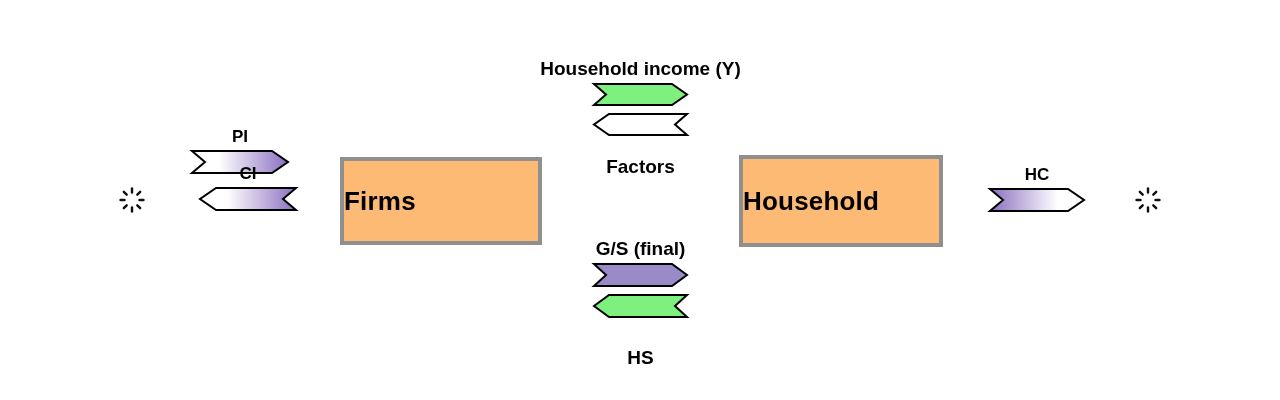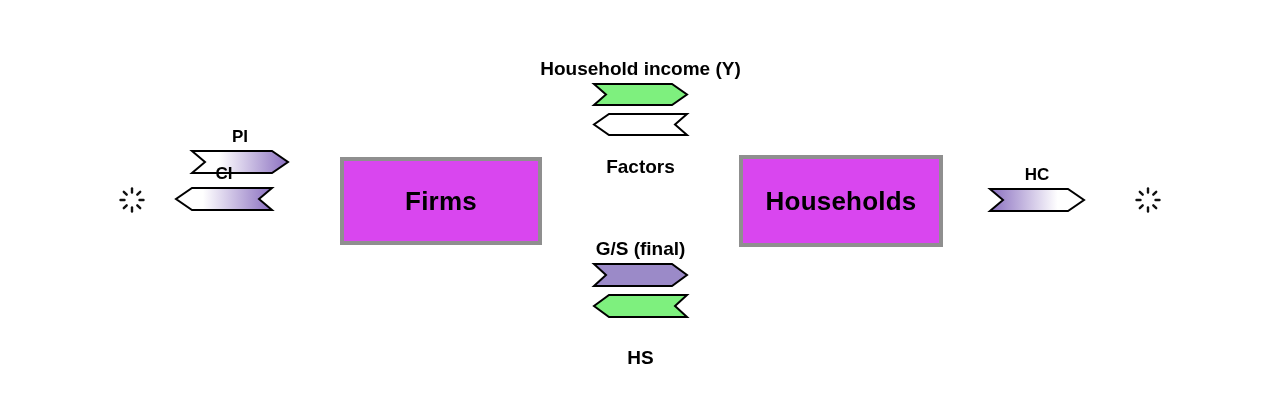--- a/index.html
+++ b/index.html
@@ -15,25 +15,24 @@
     width: 1280px;
     height: 400px;
     background: #ffffff;
     overflow: hidden;
   }
 
   
   .entity-box {
     position: absolute;
     box-sizing: border-box;
-    background: #d946ef;
+    background: #fdba74;
     border: 4px solid #8f8f8f;
     display: flex;
     align-items: center;
-    justify-content: center;
   }
   .entity-box .entity-label {
     font-size: 26px;
     font-weight: bold;
     color: #000000;
     letter-spacing: 0.2px;
     white-space: nowrap;
   }
   #box-firms   { left: 340px; top: 157px; width: 202px; height: 88px; }
   #box-households { left: 739px; top: 155px; width: 204px; height: 92px; }
@@ -126,21 +125,21 @@
 
   <div class="arrow-group" style="left:192px; top:121px; width:96px; height:29px;margin-top:30px;">
     <div class="arrow-banner">
       <svg width="96" height="22" viewBox="0 0 96 22">
         <path d="M0,0 L80,0 L96,11 L80,22 L0,22 L13,11 Z" fill="url(#gradWhitePurple)" stroke="#000000" stroke-width="2" stroke-linejoin="miter"></path>
       </svg>
     </div>
     <span class="arrow-label above">PI</span>
   </div>
 
-  <div class="arrow-group" style="left:176px; top:188px; width:96px; height:22px;">
+  <div class="arrow-group" style="left:200px; top:188px; width:96px; height:22px;">
     <div class="arrow-banner">
       <svg width="96" height="22" viewBox="0 0 96 22">
         <path d="M96,0 L16,0 L0,11 L16,22 L96,22 L83,11 Z" fill="url(#gradWhitePurple)" stroke="#000000" stroke-width="2" stroke-linejoin="miter"></path>
       </svg>
     </div>
     <span class="arrow-label above">CI</span>
   </div>
 
 
   <div class="entity-box" id="box-firms">
@@ -177,21 +176,21 @@
   <div class="arrow-group" style="left:594px; top:295px; width:93px; height:31px;">
     <div class="arrow-banner">
       <svg width="93" height="22" viewBox="0 0 93 22">
         <path d="M93,0 L15,0 L0,11 L15,22 L93,22 L81,11 Z" fill="#7ef07e" stroke="#000000" stroke-width="2" stroke-linejoin="miter"></path>
       </svg>
     </div>
     <span class="arrow-label below big">HS</span>
   </div>
 
   <div class="entity-box" id="box-households">
-    <span class="entity-label">Households</span>
+    <span class="entity-label">Household</span>
   </div>
 
   <div class="arrow-group" style="left:990px; top:189px; width:94px; height:40px;">
     <div class="arrow-banner">
       <svg width="94" height="22" viewBox="0 0 94 22">
         <path d="M0,0 L78,0 L94,11 L78,22 L0,22 L13,11 Z" fill="url(#gradPurpleWhite)" stroke="#000000" stroke-width="2" stroke-linejoin="miter"></path>
       </svg>
     </div>
     <span class="arrow-label above">HC</span>
   </div>

